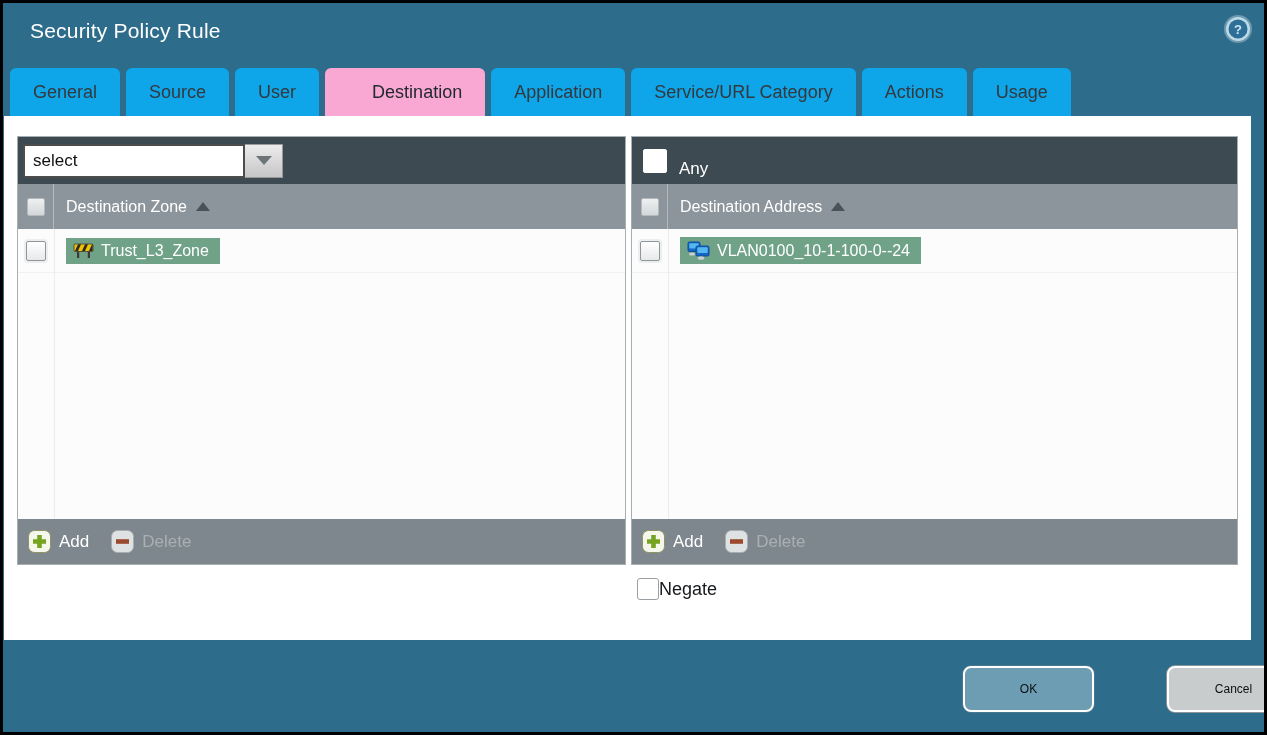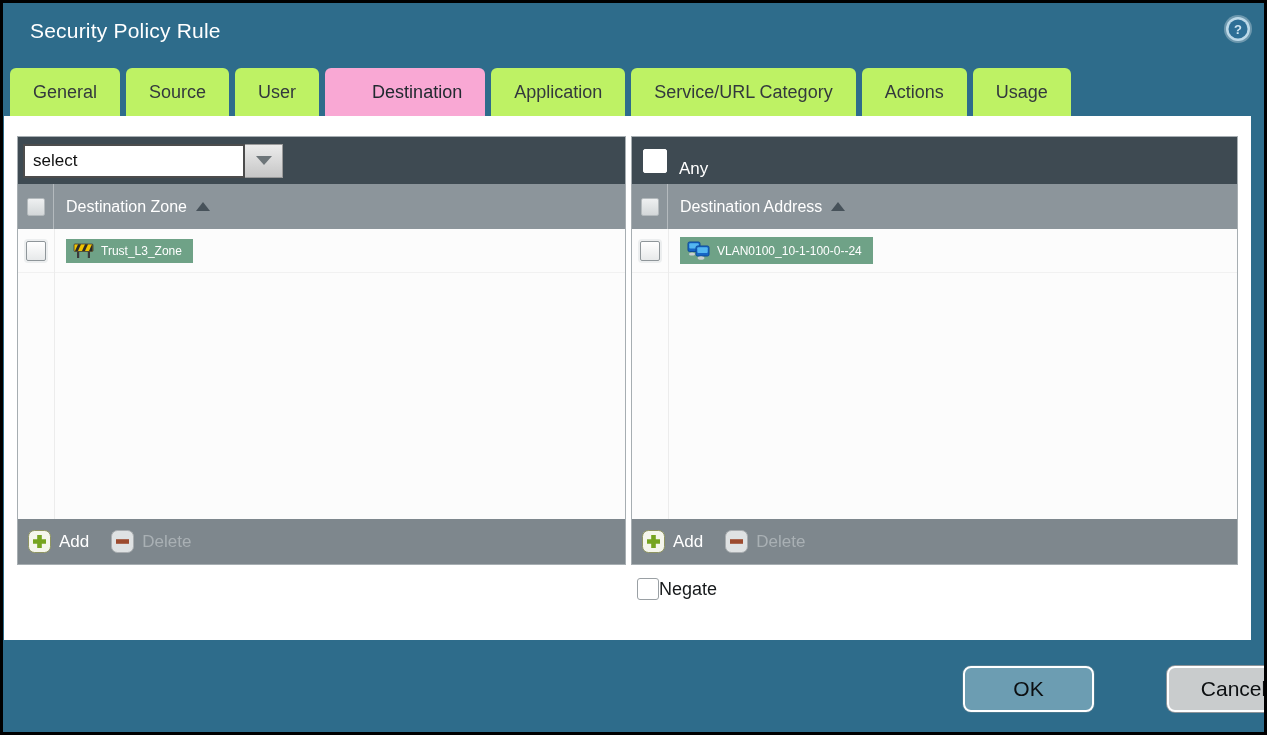--- a/index.html
+++ b/index.html
@@ -11,21 +11,21 @@
   }
 
   
   .titlebar{ position:absolute; top:0; left:0; right:0; height:62px; }
   .title{ position:absolute; left:27px; top:16px; color:#fff; font-size:21px; letter-spacing:.2px; }
   .help{ position:absolute; right:11px; top:11px; width:30px; height:30px; cursor:pointer; }
 
   
   .tabbar{ position:absolute; top:65px; left:7px; display:flex; gap:6px; height:48px; }
   .tab{
-    background:#bef264; color:#33393d; font-size:18px;
+    background:#0ea5e9; color:#33393d; font-size:18px;
     padding:0 23px; line-height:48px; border-radius:6px 6px 0 0;
     cursor:pointer; white-space:nowrap;
   }
   .tab.active{ background:#f9a8d4; color:#222a30;padding-left:47px; }
 
   
   .content{ position:absolute; top:113px; left:1px; width:1247px; height:524px; background:#fff; }
 
   .panel{
     position:absolute; top:20px; height:429px;
@@ -62,42 +62,42 @@
 
   .cb-cell{ width:36px; display:flex; justify-content:center; align-items:center; align-self:stretch; }
   .grid-header .cb-cell{ border-right:1px solid rgba(255,255,255,.35); }
 
   .header-label{ color:#fff; font-size:16px; margin-left:12px; }
   .sort-asc{ width:0; height:0; border-left:7px solid transparent; border-right:7px solid transparent; border-bottom:9px solid #47525a; margin-left:9px; display:inline-block; cursor:pointer; }
 
   .row{ height:44px; display:flex; align-items:center; border-bottom:1px solid #f1f1f1; }
   .tag{
     display:inline-flex; align-items:center; gap:7px;
-    background:#6fa287; color:#fff; font-size:12px;
+    background:#6fa287; color:#fff; font-size:16px;
     padding:4px 11px 4px 7px; margin-left:12px; cursor:pointer;
   }
 
   .any-label{ color:#fff; font-size:17px; margin-left:12px;margin-top:16px; }
   .panel-toolbar .cb-any{ margin-left:6px; }
 
   
   .ftr-btn{ display:flex; align-items:center; gap:8px; cursor:pointer; background:none; border:none; font-family:"Liberation Sans",sans-serif; }
   .ftr-btn span.lbl{ font-size:17px; color:#fff; }
   .ftr-btn.disabled{ cursor:default; }
   .ftr-btn.disabled span.lbl{ color:#a9b0b4; }
 
   
   .negate-row{ position:absolute; left:633px; top:462px; display:flex; align-items:center; }
   .negate-label{ font-size:18px; color:#16191b; }
 
   
   .action-btn{
     position:absolute; top:663px; height:46px; border-radius:8px;
     border:2px solid #fff; font-family:"Liberation Sans",sans-serif;
-    font-size:21px; color:#0c0f11; cursor:pointer;
+    font-size:12px; color:#0c0f11; cursor:pointer;
   }
   .btn-ok{ left:960px; width:131px; background:#6c9db2; box-shadow:0 0 0 1px #49798f; }
   .btn-cancel{ left:1164px; width:133px; background:#c9cccd; box-shadow:0 0 0 1px #8d9499; }
 </style>
 </head>
 <body>
 
 <div class="dialog">
 
   <div class="titlebar">

